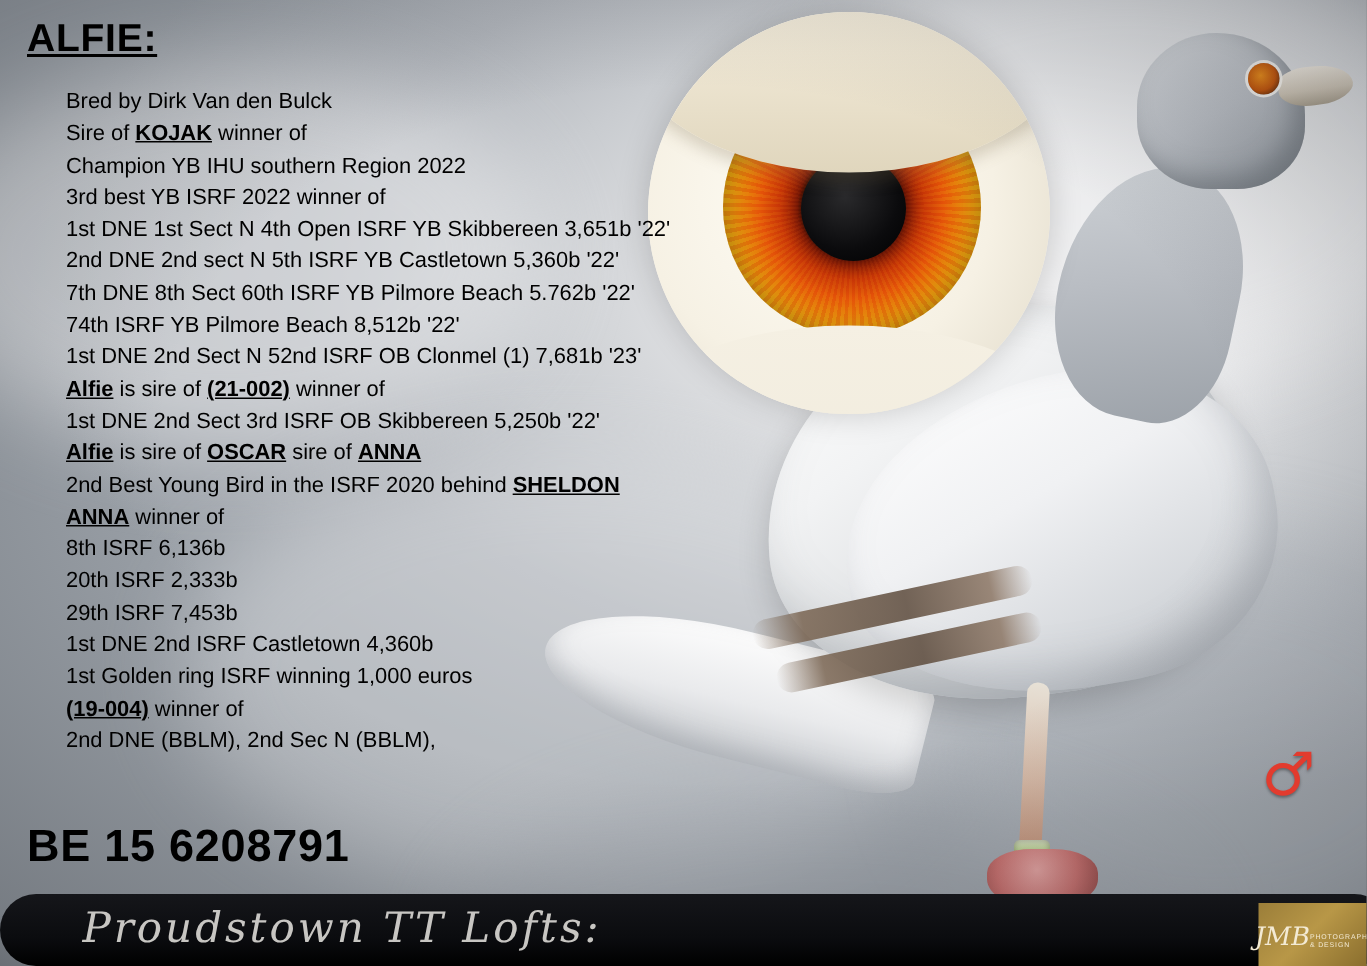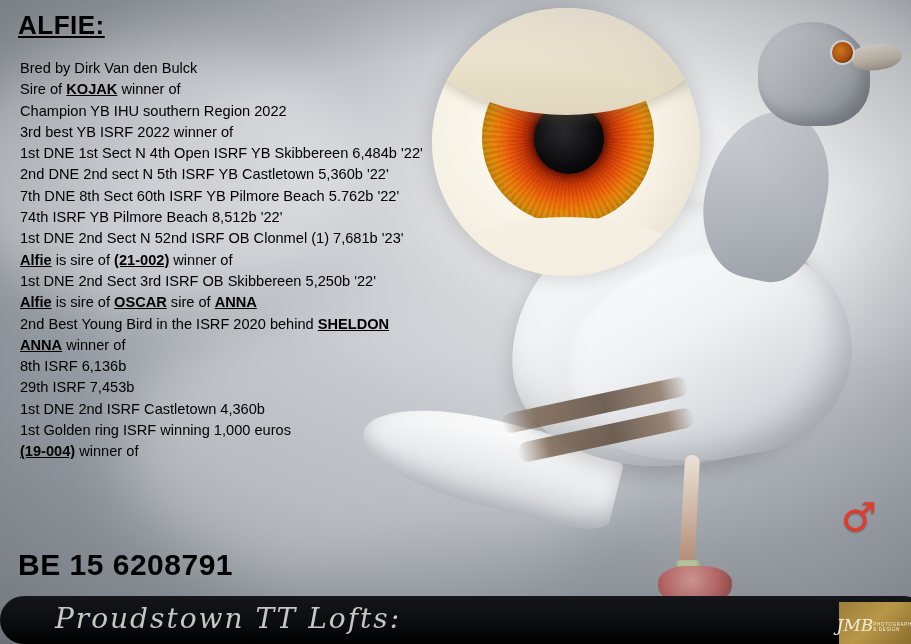--- a/index.html
+++ b/index.html
@@ -49,21 +49,21 @@
   }
   .lines {
     position: absolute;
     left: 20px; top: 58px;
     width: 470px;
     color: #000;
     font-size: 14.6px;
     line-height: 21.3px;
     white-space: nowrap;
   }
-  .lines .ln { display: block; }
+  .lines .ln { display: block; margin-left: 24px; }
   .lines u { text-decoration: underline; }
   .lines b { font-weight: bold; }
   .ring-no {
     position: absolute;
     left: 18px; top: 548px;
     font-size: 30px;
     font-weight: bold;
     color: #000;
     letter-spacing: .5px;
   }
@@ -296,35 +296,37 @@
 
   <div class="vignette"></div>
 
   <div class="title">ALFIE:</div>
 
   <div class="lines" id="pedigree-lines">
       <span class="ln">Bred by Dirk Van den Bulck</span>
       <span class="ln">Sire of <b><u>KOJAK</u></b> winner of</span>
       <span class="ln">Champion YB IHU southern Region 2022</span>
       <span class="ln">3rd best YB ISRF 2022 winner of</span>
-      <span class="ln">1st DNE 1st Sect N 4th Open ISRF YB Skibbereen 6,484b '22'</span>
+      <span class="ln">1st DNE 1st Sect N 4th Open ISRF YB Skibbereen 3,651b '22'</span>
       <span class="ln">2nd DNE 2nd sect N 5th ISRF YB Castletown 5,360b '22'</span>
       <span class="ln">7th DNE 8th Sect 60th ISRF YB Pilmore Beach 5.762b '22'</span>
       <span class="ln">74th ISRF YB Pilmore Beach 8,512b '22'</span>
       <span class="ln">1st DNE 2nd Sect N 52nd ISRF OB Clonmel (1) 7,681b '23'</span>
       <span class="ln"><b><u>Alfie</u></b> is sire of <b><u>(21-002)</u></b> winner of</span>
       <span class="ln">1st DNE 2nd Sect 3rd ISRF OB Skibbereen 5,250b '22'</span>
       <span class="ln"><b><u>Alfie</u></b> is sire of <b><u>OSCAR</u></b> sire of <b><u>ANNA</u></b></span>
       <span class="ln">2nd Best Young Bird in the ISRF 2020 behind <b><u>SHELDON</u></b></span>
       <span class="ln"><b><u>ANNA</u></b> winner of</span>
       <span class="ln">8th ISRF 6,136b</span>
+      <span class="ln">20th ISRF 2,333b</span>
       <span class="ln">29th ISRF 7,453b</span>
       <span class="ln">1st DNE 2nd ISRF Castletown 4,360b</span>
       <span class="ln">1st Golden ring ISRF winning 1,000 euros</span>
       <span class="ln"><b><u>(19-004)</u></b> winner of</span>
+      <span class="ln">2nd DNE (BBLM), 2nd Sec N (BBLM),</span>
     </div>
 
   <div class="ring-no">BE 15 6208791</div>
 
   <div class="male-symbol">♂</div>
 
   <div class="banner">
     <div class="banner-text">Proudstown TT Lofts:</div>
     <div class="logo">
       <div class="mark">JMB</div>

